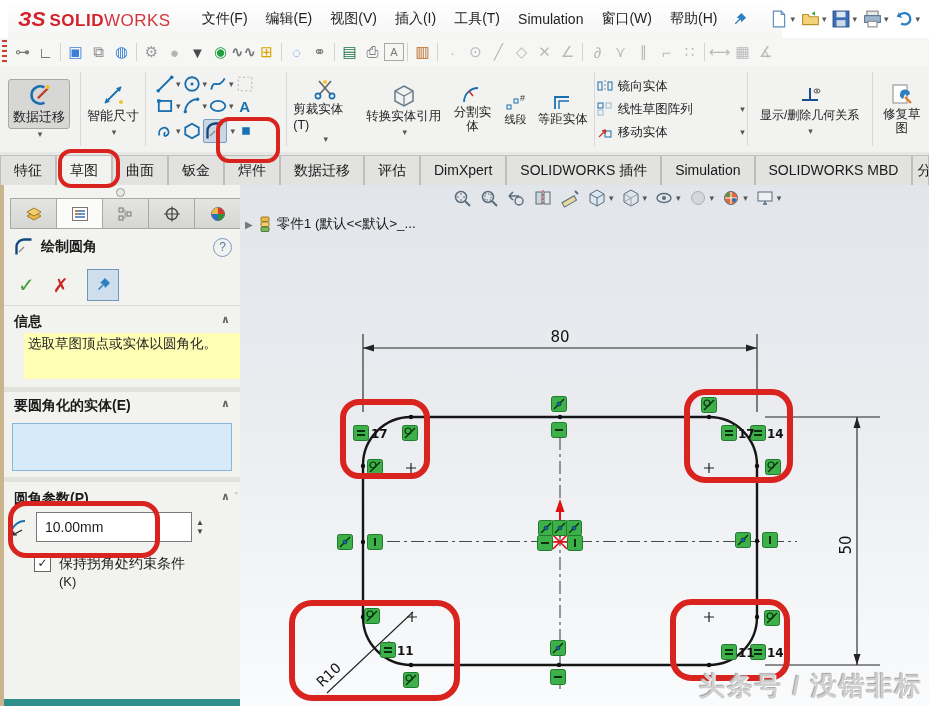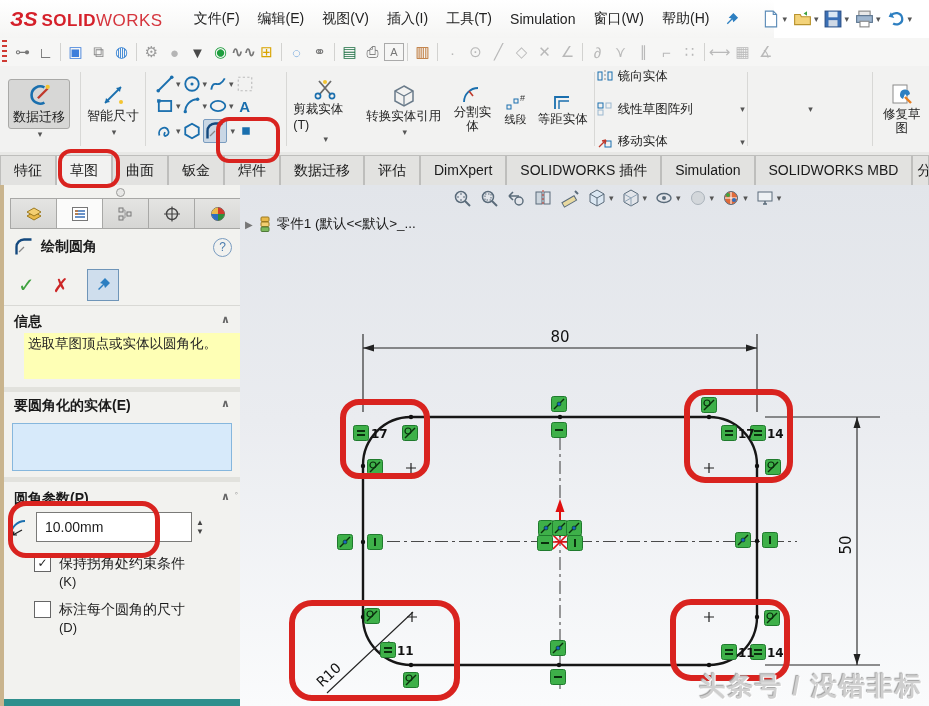--- a/index.html
+++ b/index.html
@@ -1,19 +1,19 @@
 <!DOCTYPE html>
 <html><head>
 <meta charset="utf-8">
 <style>
   html,body{margin:0;padding:0;background:#fff;}
   .app{position:relative;width:929px;height:706px;overflow:hidden;background:#fff;
        font-family:"Liberation Sans","DejaVu Sans",sans-serif;color:#1c1c1c;font-size:13px;}
   
-  .menubar{position:absolute;left:0;top:0;width:774px;height:38px;display:flex;align-items:center;
+  .menubar{position:absolute;left:8px;top:0;width:774px;height:38px;display:flex;align-items:center;
            background:linear-gradient(#ffffff,#f5f5f4);border-bottom:1px solid #dcdcda;}
   .grip{width:5px;height:24px;margin:0 4px 0 2px;
         background:repeating-linear-gradient(180deg,#cf3a33 0 2px,transparent 2px 5px);}
   .logo{display:flex;align-items:baseline;margin:0 10px 0 4px;white-space:nowrap;}
   .logo-mark{color:#d5202a;font-weight:bold;font-style:italic;font-size:21px;margin-right:4px;}
   .logo-solid{color:#d5202a;font-weight:bold;font-size:17px;letter-spacing:.5px;}
   .logo-works{color:#d5353d;font-size:17px;letter-spacing:.5px;}
   .vsep{width:1px;height:26px;background:#cfcfcd;margin:0 6px;}
   .mi{padding:0 9px;font-size:14px;color:#222;white-space:nowrap;cursor:default;}
   .qa{display:flex;align-items:center;margin-left:2px;}
@@ -356,21 +356,21 @@
     <div class="rgroup" style="width:58px;">
       <div class="bigbtn">
         <svg width="22" height="20" viewBox="0 0 22 20">
           <path d="M3 17 V5 H17" fill="none" stroke="#1a6fae" stroke-width="1.8"></path>
           <path d="M7 17 V9 H17" fill="none" stroke="#1a6fae" stroke-width="1.4"></path>
         </svg>
         <span class="lbl2" style="width:50px;font-size:12.5px;">等距实体</span>
       </div>
     </div>
     <div class="rsep"></div>
-    <div class="rgroup" style="width:150px;align-items:flex-start;justify-content:center;gap:12px;">
+    <div class="rgroup" style="width:150px;align-items:flex-start;justify-content:center;gap:2px;">
       <div class="mirrow">
         <svg width="16" height="14" viewBox="0 0 16 14">
             <rect x="1" y="3" width="4" height="8" fill="none" stroke="#1a6fae"></rect>
             <rect x="11" y="3" width="4" height="8" fill="none" stroke="#1a6fae"></rect>
             <path d="M8 1 V13" stroke="#888" stroke-dasharray="2 2"></path>
           </svg>
         <span class="mlbl">镜向实体</span>
       </div>
       <div class="mirrow">
         <svg width="16" height="14" viewBox="0 0 16 14">
@@ -385,20 +385,28 @@
         <svg width="16" height="14" viewBox="0 0 16 14">
             <rect x="8" y="6" width="6" height="6" fill="none" stroke="#1a6fae"></rect>
             <path d="M2 12 L9 5 M9 5 l-4 1 M9 5 l-1 4" stroke="#c0392b" stroke-width="1.3" fill="none"></path>
           </svg>
         <span class="mlbl">移动实体</span>
         <span class="caret">▾</span>
       </div>
     </div>
     <div class="rsep"></div>
     <div class="rgroup" style="width:132px;">
+      <div class="bigbtn">
+        <svg width="24" height="22" viewBox="0 0 24 22">
+          <path d="M12 3 V15 M4 15 H20" stroke="#1a4f8f" stroke-width="2"></path>
+          <ellipse cx="19" cy="6" rx="3" ry="2" fill="none" stroke="#555"></ellipse>
+            <circle cx="19" cy="6" r="0.9" fill="#555"></circle>
+        </svg>
+        <span style="font-size:12px;white-space:nowrap;">显示/删除几何关系</span>
+      </div>
       <span class="caret">▾</span>
     </div>
     <div class="rsep"></div>
     <div class="rgroup" style="width:60px;">
       <div class="bigbtn">
         <svg width="24" height="24" viewBox="0 0 24 24">
           <rect x="3" y="2" width="14" height="18" fill="#fff" stroke="#8a8a8a"></rect>
           <path d="M13 16 a5 5 0 1 1 7 -5 l-3 2 -2 -2 z" fill="#2d7fc1"></path>
           <path d="M15 14 L21 20" stroke="#e67e22" stroke-width="2.4"></path>
         </svg>
@@ -519,27 +527,20 @@
           <span>▲</span>
           <span>▼</span>
         </span>
     </div>
 
     <div class="cbrow" style="top:369px;">
       <span class="cbox">✓</span>
       <span>
         <span>保持拐角处约束条件</span><br>
         <span class="cbkey">(K)</span>
-      </span>
-    </div>
-    <div class="cbrow" style="top:415px;">
-      <span class="cbox"></span>
-      <span>
-        <span>标注每个圆角的尺寸</span><br>
-        <span class="cbkey">(D)</span>
       </span>
     </div>
 
     <div class="tealstrip"></div>
   </div>
 
   <div class="canvas">
 
     <svg width="689" height="521" viewBox="0 0 689 521">
       <defs>

